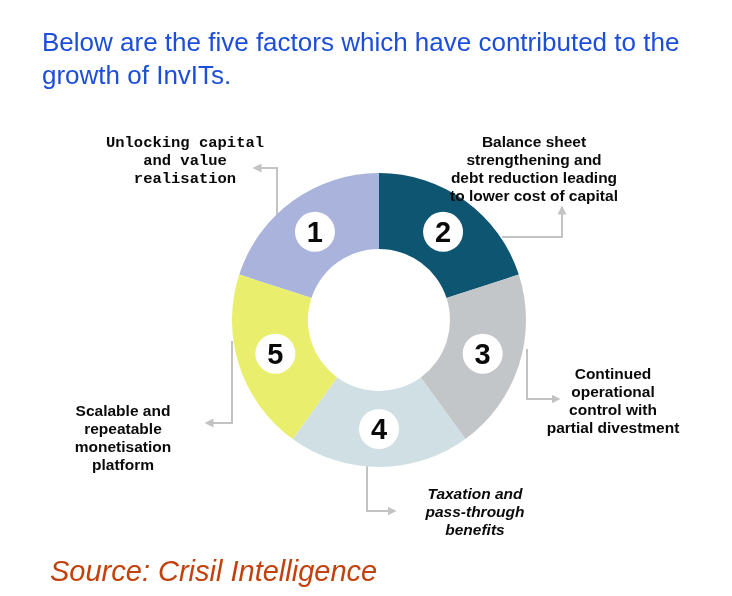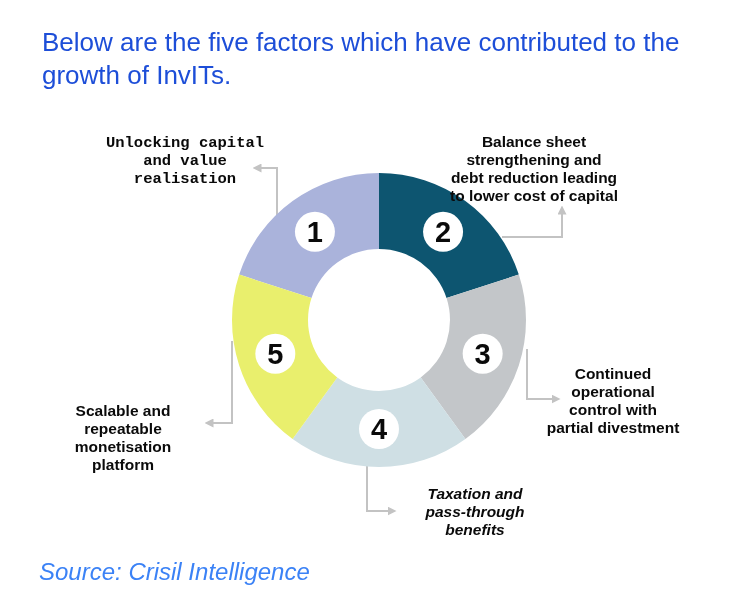--- a/index.html
+++ b/index.html
@@ -19,22 +19,22 @@
     position: absolute; text-align: center;
     font-size: 15.5px; line-height: 18px; font-weight: 700;
     white-space: pre-line; color: #0a0a0a;
   }
   #label-1 { left: 100px; top: 134px; width: 170px; font-family: Liberation Mono, monospace; }
   #label-2 { left: 448px; top: 133px; width: 172px; }
   #label-3 { left: 538px; top: 365px; width: 150px; }
   #label-4 { left: 410px; top: 485px; width: 130px; font-style: italic; }
   #label-5 { left:  58px; top: 392px; width: 130px; margin-top: 10px; }
   .source {
-    position: absolute; left: 39px; top: 558px;
-    font-size: 24px; line-height: 27px; font-style: italic; color: #3b82f6;
+    position: absolute; left: 50px; top: 558px;
+    font-size: 29px; line-height: 27px; font-style: italic; color: #c2410c;
   }
   .badge-num {
     font-family: "Liberation Sans", sans-serif;
     font-size: 29px; font-weight: 700;
   }
   .connector { fill: none; stroke-width: 2; }
 </style>
 </head>
 <body>
 

